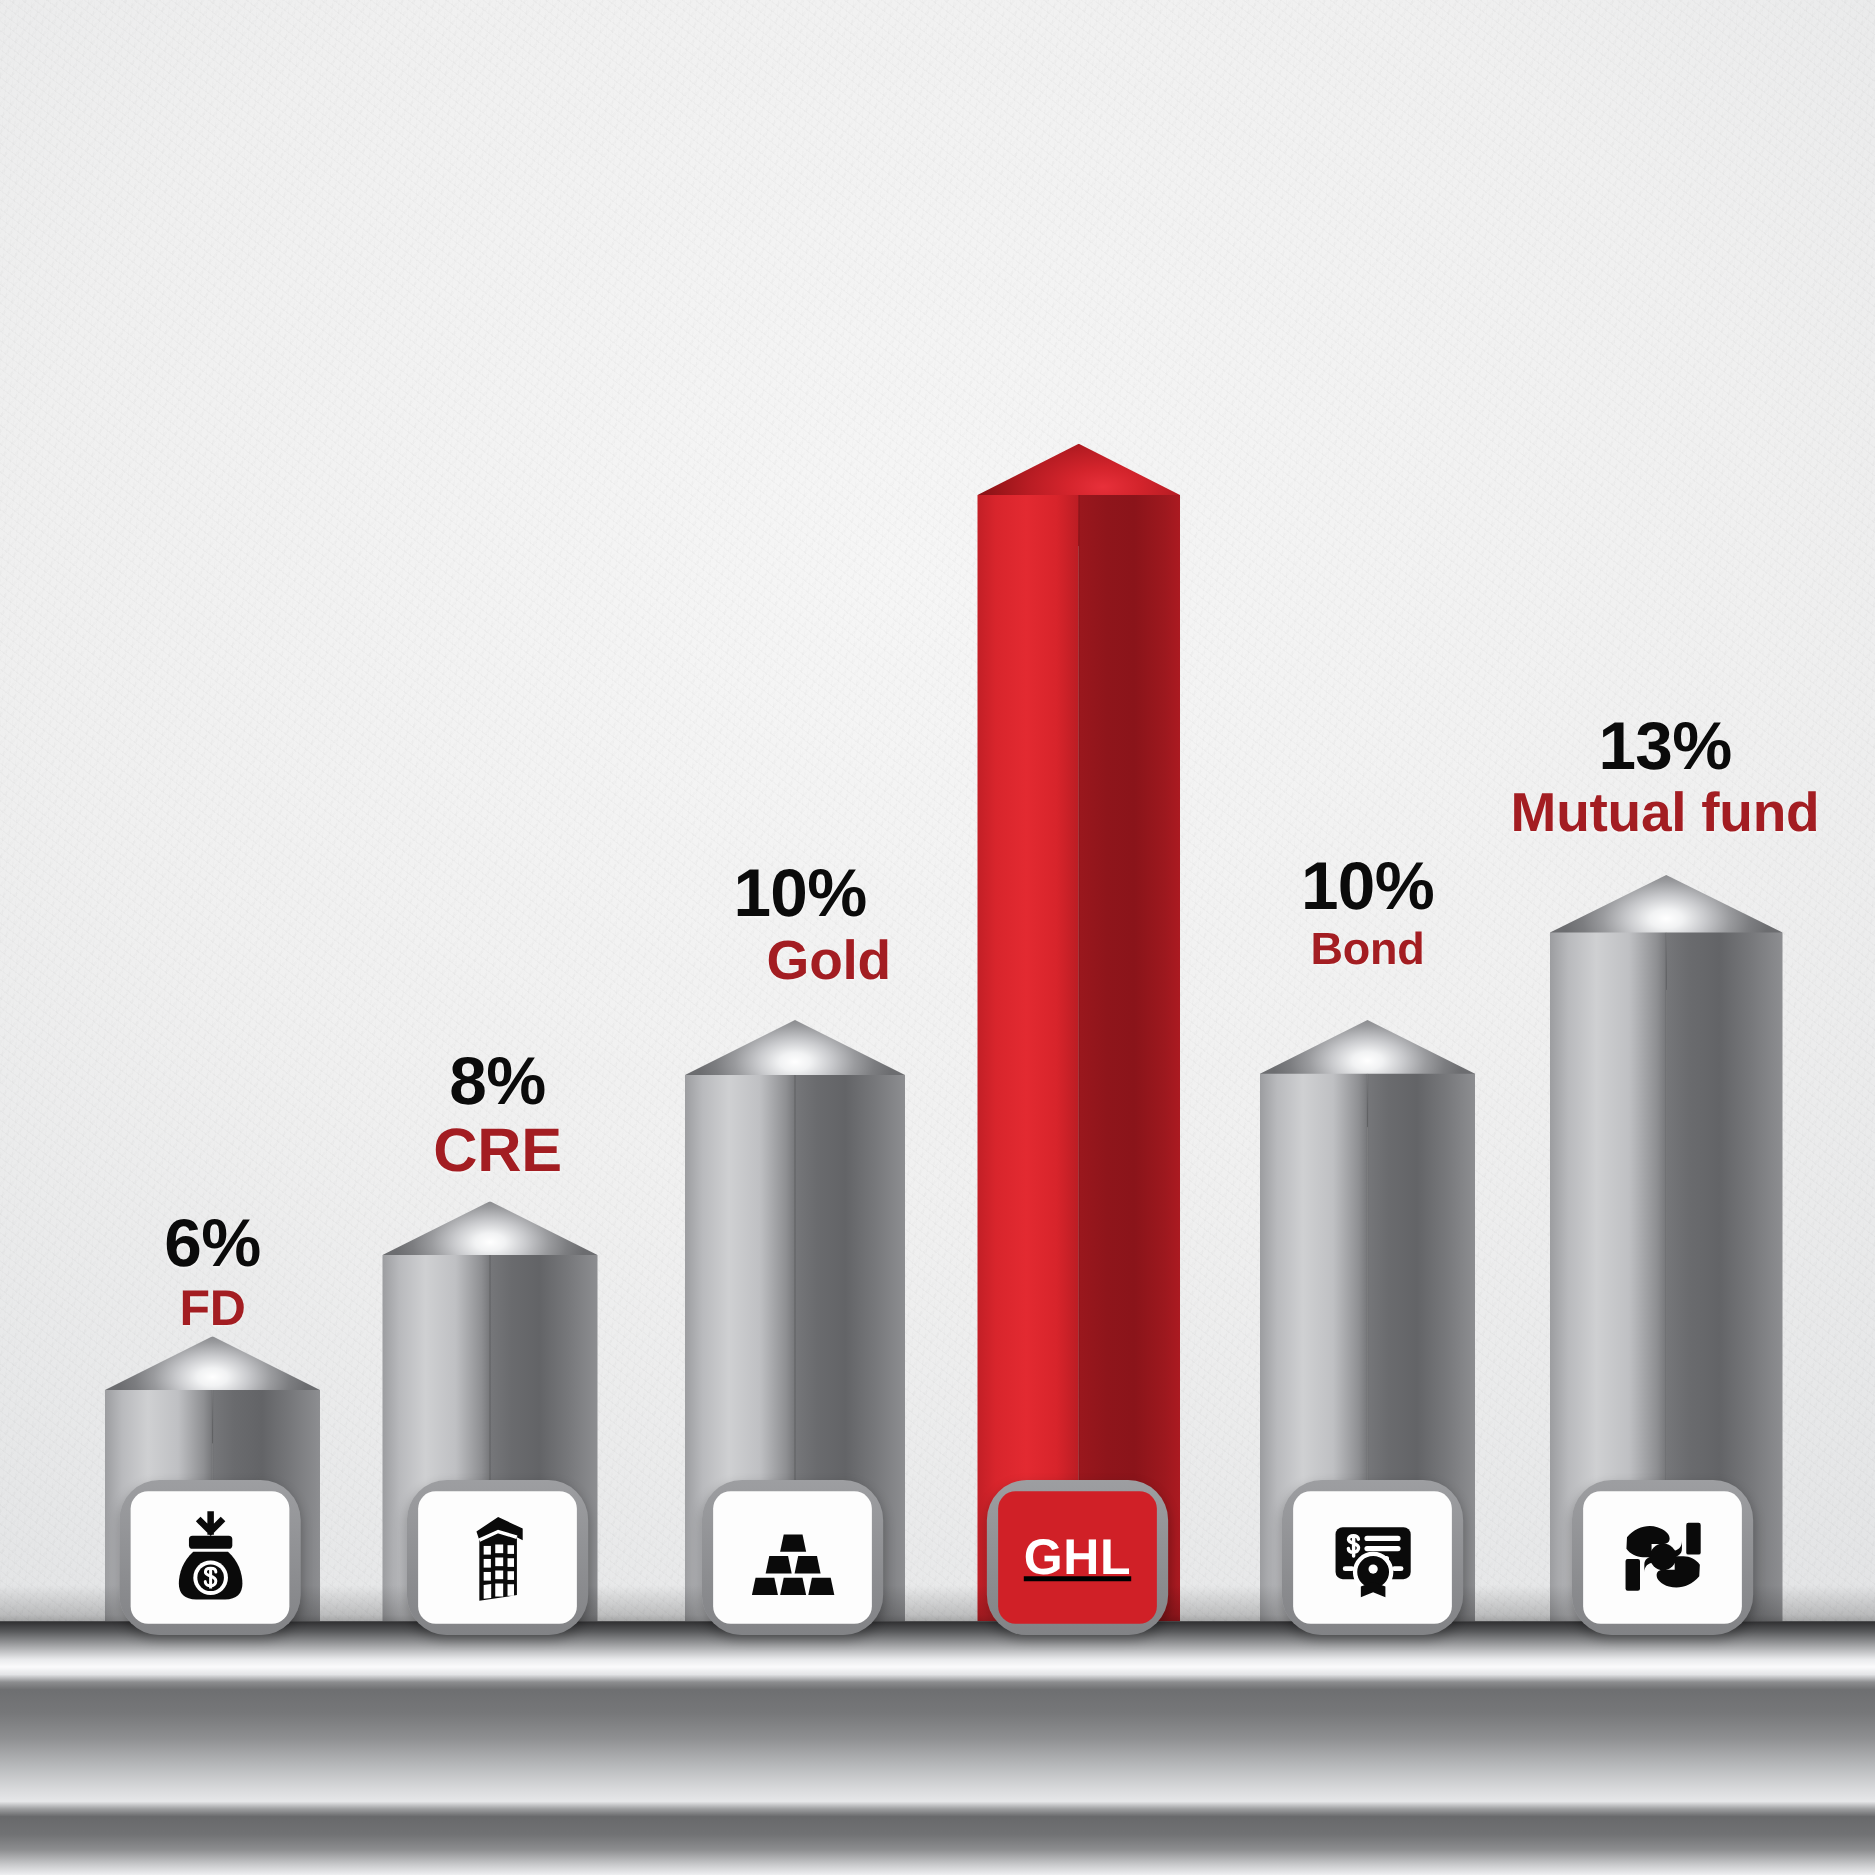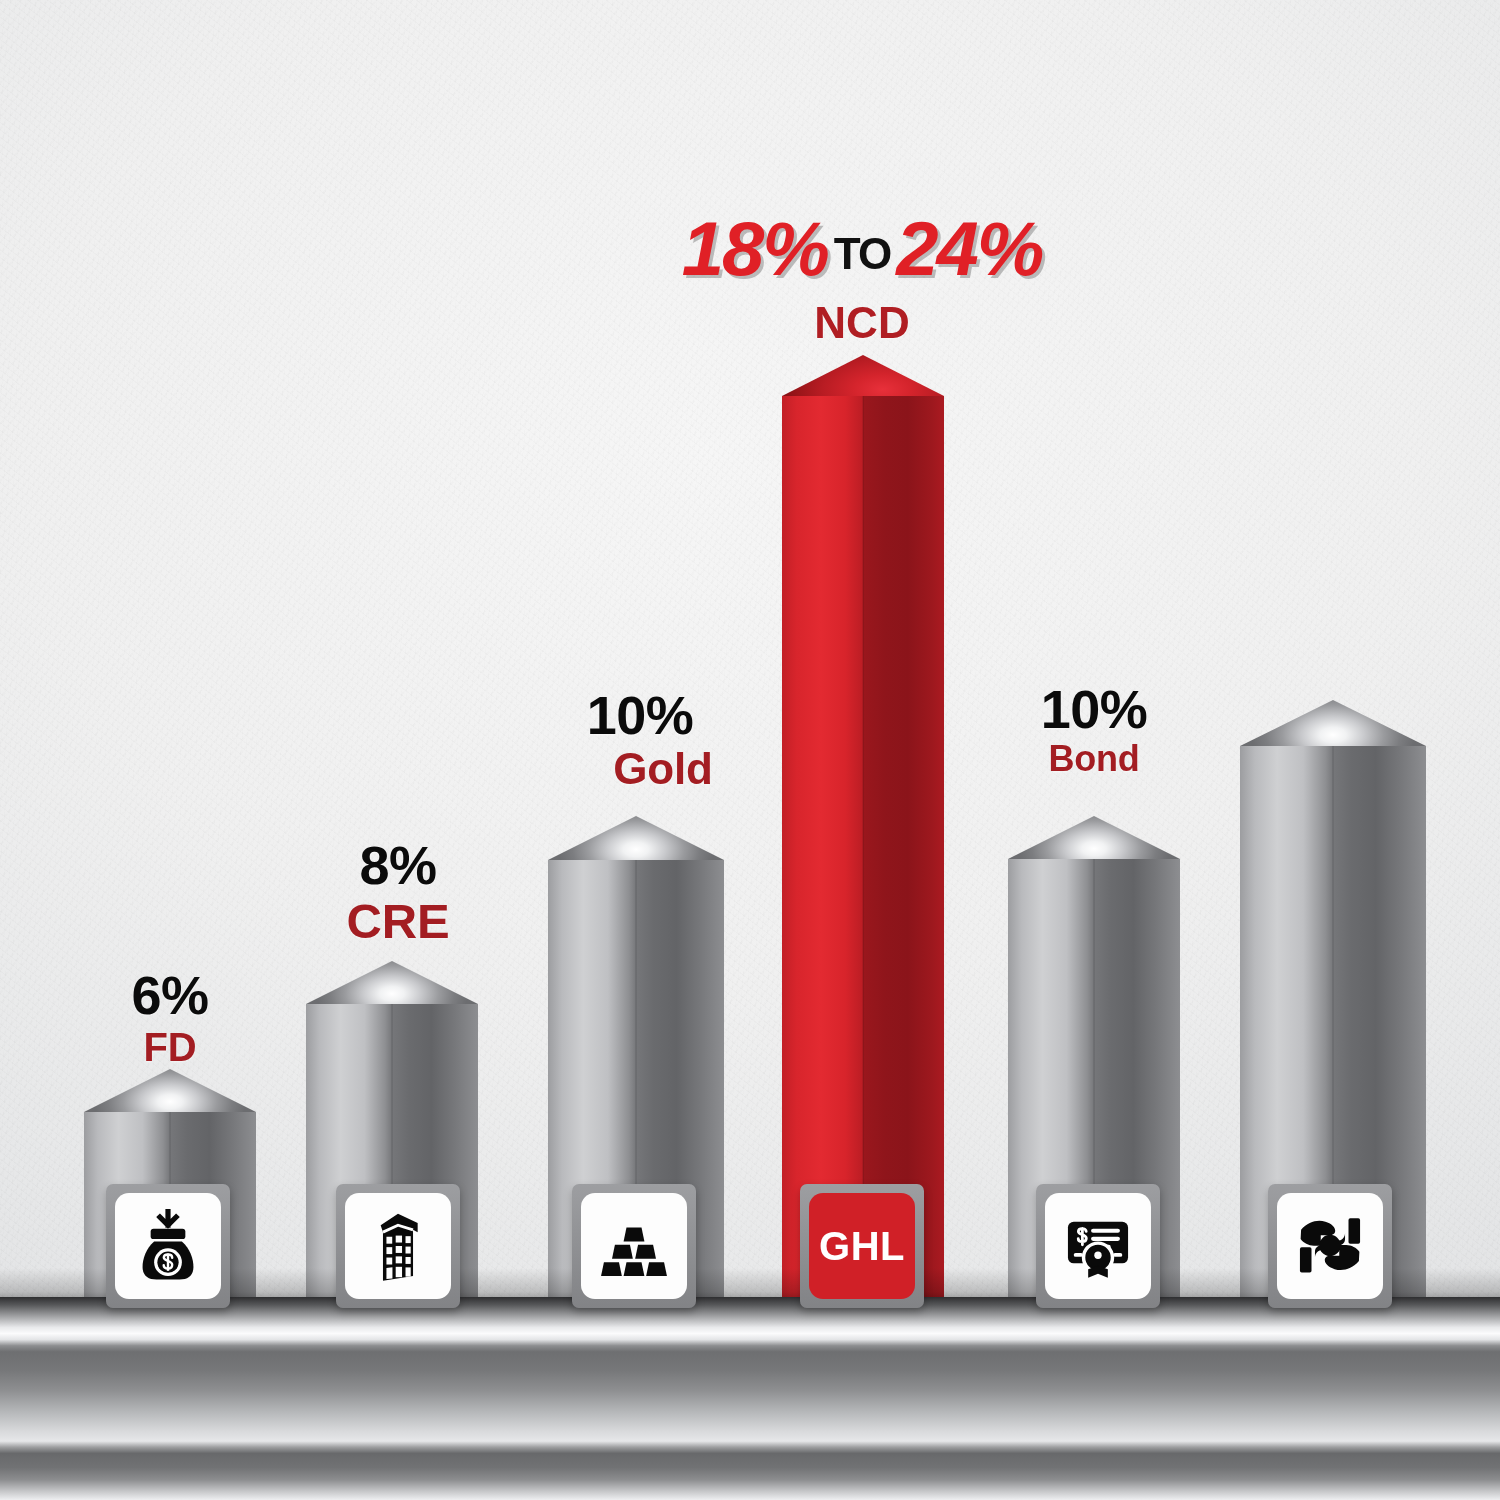--- a/index.html
+++ b/index.html
@@ -193,27 +193,28 @@
     font-size: 44px;
     font-weight: 700;
     margin-top: 6px;
     letter-spacing: 0px;
     text-shadow: 0 1px 2px rgba(255,255,255,.5);
   }
 
   
   .tile {
     position: absolute;
-    width: 124px;
+    width: 145px;
     height: 124px;
-    border-radius: 7px;
+    border-radius: 32px;
     transform: translateX(-50%);
     background: linear-gradient(to bottom, #9d9ea1, #828386);
     padding: 9px;
     box-shadow: 0 4px 9px rgba(0,0,0,.26);
+    text-decoration: underline;
   }
   .tile .inner {
     width: 100%;
     height: 100%;
     border-radius: 14px;
     background: #fdfdfd;
     display: flex;
     align-items: center;
     justify-content: center;
   }
@@ -300,27 +301,25 @@
   <div class="label" style="left:640px; top:688px;">
     <span class="pct" style="font-size:54px;">10%</span>
     <span class="name" style="font-size:44px;margin-left:46px;">Gold</span>
   </div>
 
   <div class="label" style="left:1094px; top:682px;">
     <span class="pct" style="font-size:54px;">10%</span>
     <span class="name" style="font-size:36px;">Bond</span>
   </div>
 
-
-  <div id="hero-label">
-    <span class="line1">
-      <span class="big">18%</span><span class="to">TO</span><span class="big">24%</span>
-    </span>
-    <span class="line2">NCD</span>
-  </div>
+  <div class="label" style="left:1332px; top:570px;">
+    <span class="pct" style="font-size:54px;">13%</span>
+    <span class="name" style="font-size:44px;">Mutual fund</span>
+  </div>
+
 
   <div id="floor-shadow"></div>
   <div id="floor"></div>
 
   <div class="tile" style="left:168px; top:1184px;">
     <div class="inner">
       <span>
         <svg width="74" height="74" viewBox="0 0 64 64" fill="#0a0a0a">
           <path d="M32 2 L32 14 M32 14 L25 7 M32 14 L39 7" stroke="#0a0a0a" stroke-width="4.5" fill="none" stroke-linecap="square"></path>
           <rect x="17" y="17" width="30" height="9" rx="2.5"></rect>

